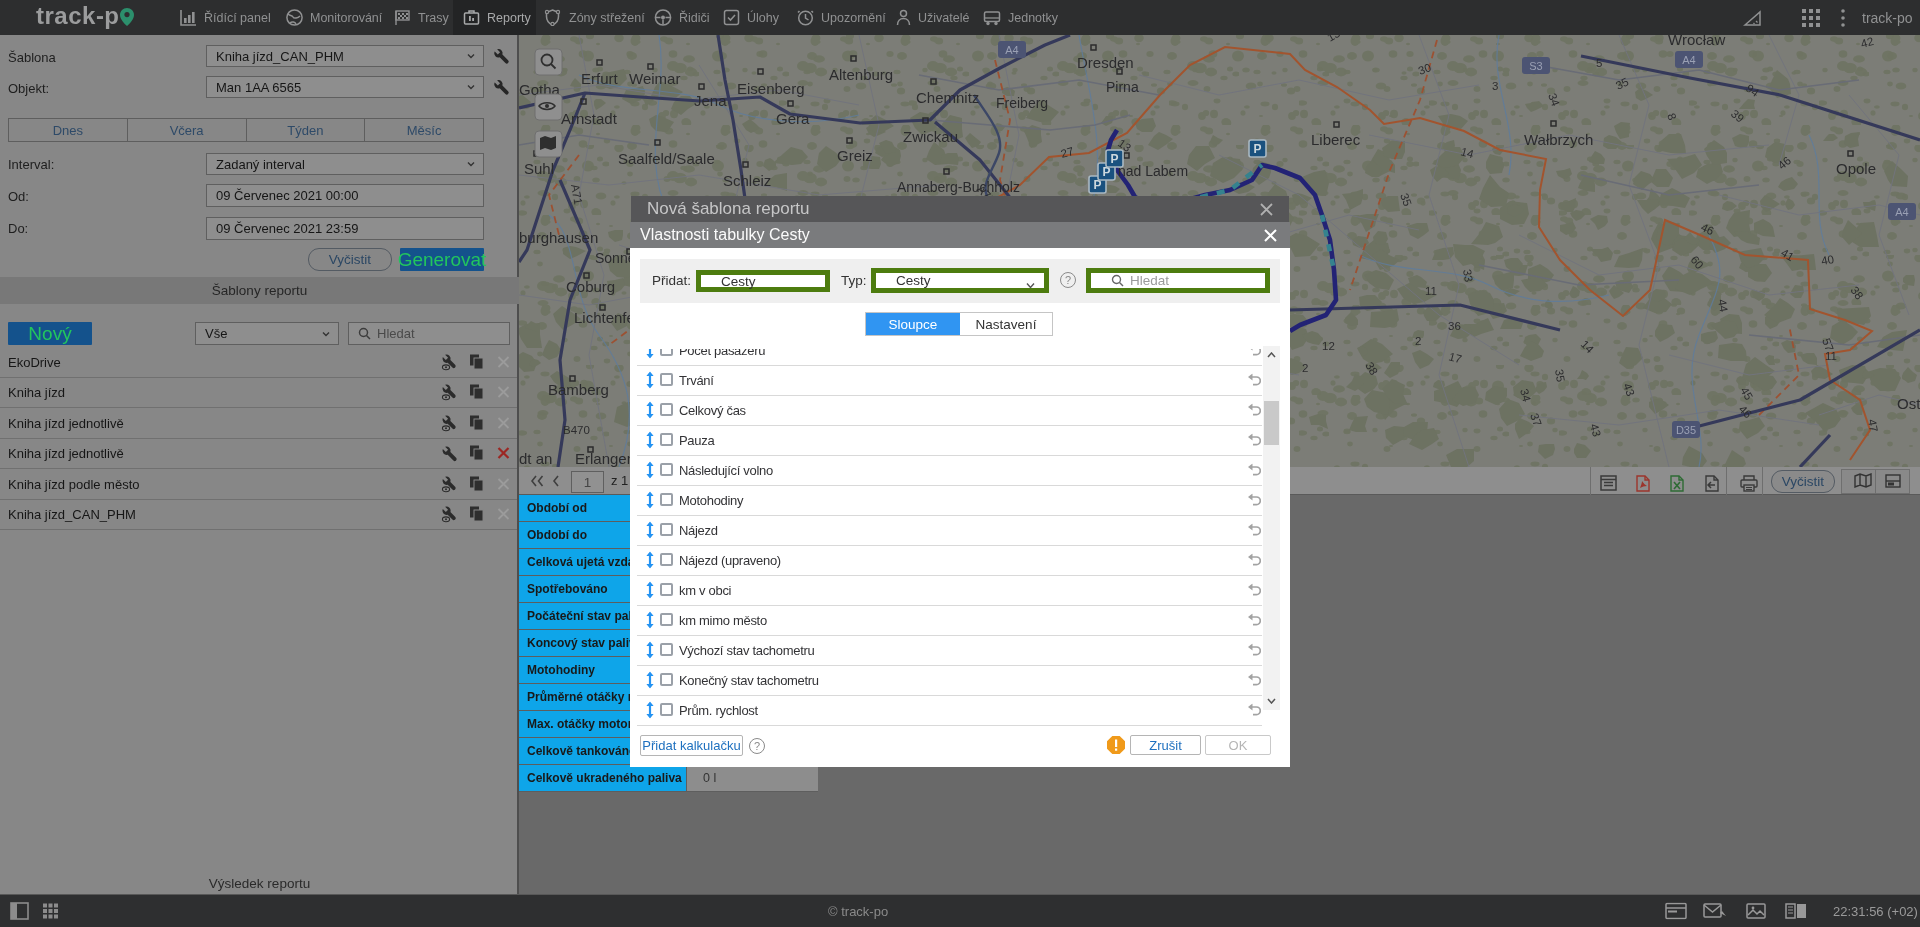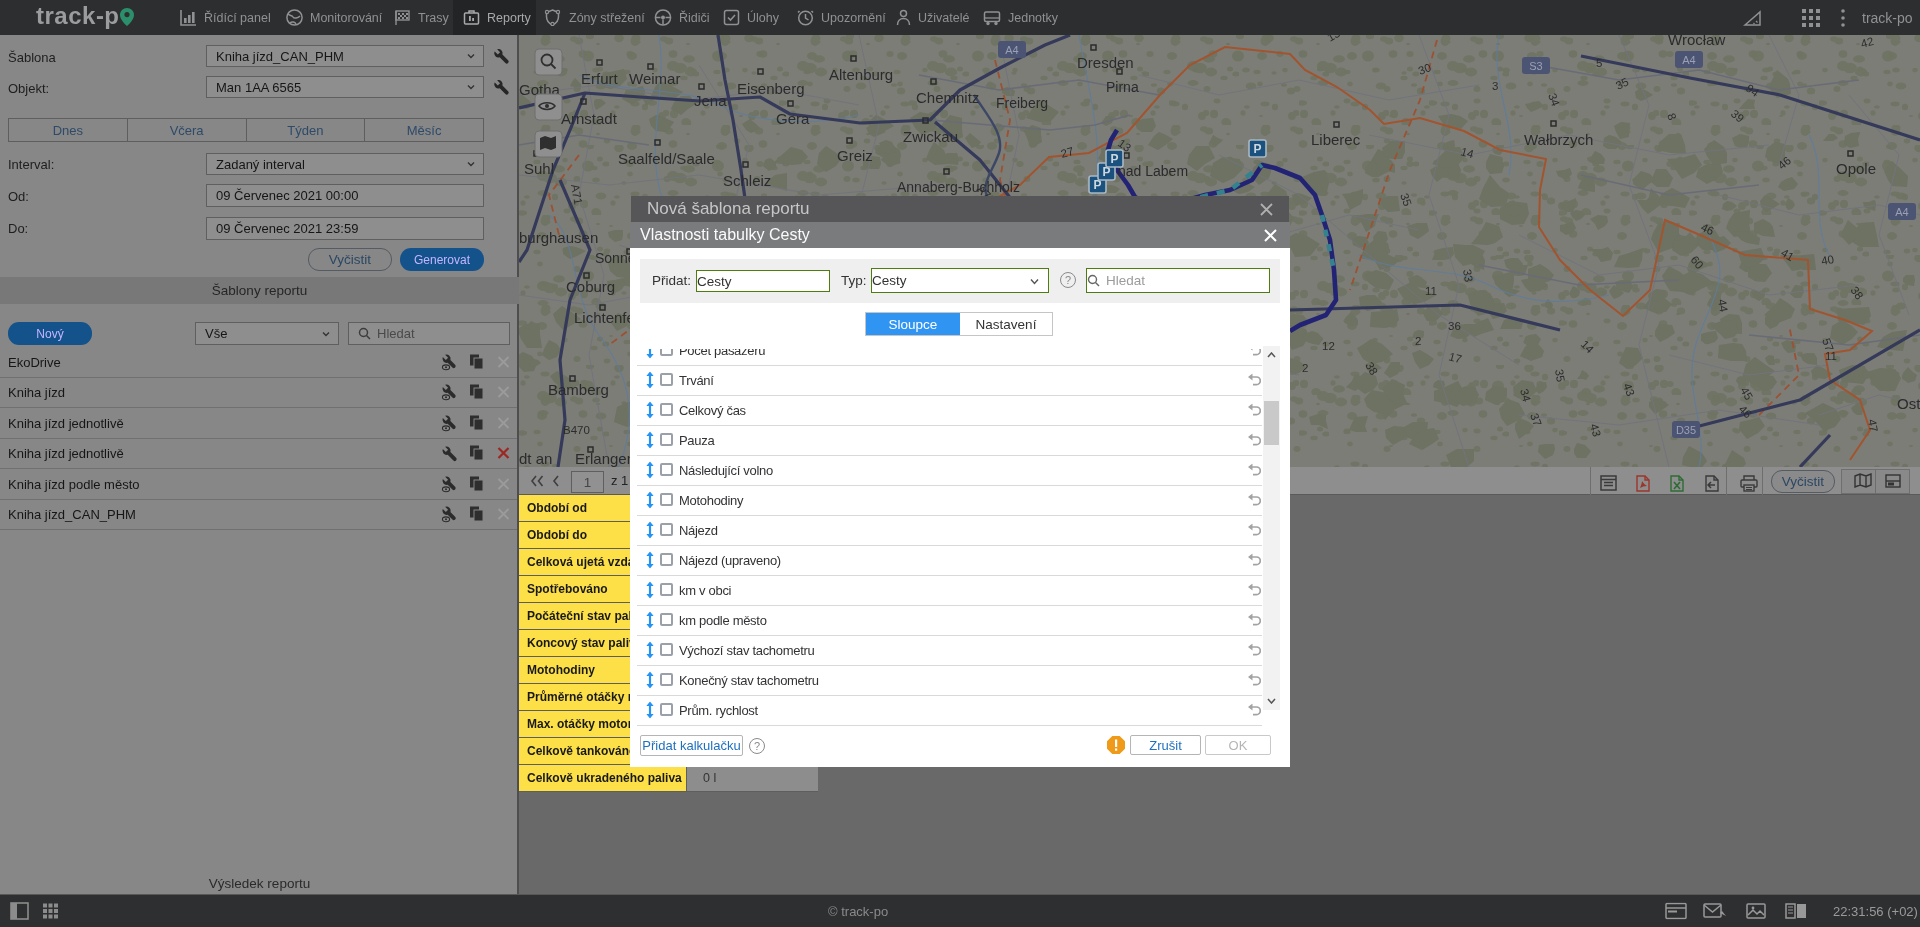--- a/index.html
+++ b/index.html
@@ -12,48 +12,48 @@
 
 #side{position:absolute;left:0;top:35px;width:519px;height:859px;background:#878787;border-right:2px solid #4e4e4e}
 #side .lbl{position:absolute;font-size:13px;color:#1e1e1e}
 .sel,.inp{position:absolute;background:#8e8e8e;border:1px solid #5f5f5f;font-size:13px;color:#161616;display:flex;align-items:center;padding-left:9px}
 .sel .chev{position:absolute;right:8px;top:50%;margin-top:-4px;width:8px;height:8px}
 .wrench{position:absolute}
 #segrow{position:absolute;left:8px;top:83px;width:476px;height:24px;display:flex;border:1px solid #5e5e5e}
 #segrow .seg{flex:1;border-right:1px solid #5e5e5e;color:#2e4a68;font-size:13px;display:flex;align-items:center;justify-content:center}
 #segrow .seg:last-child{border-right:none}
 .btn1{position:absolute;border:1px solid #545b63;color:#2b4764;font-size:13.5px;display:flex;align-items:center;justify-content:center;border-radius:11px}
-.btn2{position:absolute;background:#14528c;color:#c4b5fd;font-size:12px;display:flex;align-items:center;justify-content:center;border-radius:11px}
+.btn2{position:absolute;background:#14528c;color:#22c55e;font-size:19px;display:flex;align-items:center;justify-content:center;border-radius:1px}
 #band{position:absolute;left:0;top:242px;width:519px;height:27px;background:#787878;color:#262626;font-size:13.5px;display:flex;align-items:center;justify-content:center}
 #tpl-list{position:absolute;left:0;top:312px;width:517px}
 .trow{position:relative;height:30.5px;border-bottom:1px solid #707070;font-size:13px;color:#161616}
 .trow .nm{position:absolute;left:8px;top:50%;transform:translateY(-50%)}
 .trow svg{position:absolute;top:50%;transform:translateY(-50%)}
 #vysledek{position:absolute;left:0;top:841px;width:519px;text-align:center;font-size:13.5px;color:#2a2a2a}
 
 #map{position:absolute;left:519px;top:35px;width:1401px;height:432px;background:#7d7e78;overflow:hidden}
 
 #tbar{position:absolute;left:519px;top:467px;width:1401px;height:28px;background:#8e8e8e;border-bottom:1px solid #5a5a5a}
 #tbar .vd{position:absolute;top:0;width:1px;height:28px;background:#6e6e6e}
 
 #rtable{position:absolute;left:519px;top:495px;width:299px}
 .rrow{display:flex;height:27px;border-bottom:1px solid #5e5e5e}
-.rrow .c1{width:168px;background:#fde047;font-weight:bold;font-size:12px;color:#191919;display:flex;align-items:center;padding-left:8px;white-space:nowrap;overflow:hidden;border-right:1px solid #5e5e5e}
+.rrow .c1{width:168px;background:#0ea5e9;font-weight:bold;font-size:12px;color:#191919;display:flex;align-items:center;padding-left:8px;white-space:nowrap;overflow:hidden;border-right:1px solid #5e5e5e}
 .rrow .c2{flex:1;background:#8d8d8d;font-size:12.5px;color:#333;display:flex;align-items:center;padding-left:16px}
 
 #sbar{position:absolute;left:0;top:894px;width:1920px;height:33px;background:#2e2f30;border-top:1px solid #585858}
 #sbar .ic{position:absolute;top:50%;transform:translateY(-50%)}
 
 #m1bar{position:absolute;left:631px;top:196px;width:658px;height:26px;background:#565658}
 #m1bar .t{position:absolute;left:16px;top:3px;font-size:17px;color:#c6c6c7}
 #m2{position:absolute;left:630px;top:222px;width:660px;height:545px;background:#fff}
 #m2bar{position:absolute;left:0;top:0;width:660px;height:26px;background:#7a7b7d}
 #m2bar .t{position:absolute;left:10px;top:4px;font-size:16px;color:#fbfbfb}
 #m2band{position:absolute;left:10px;top:37px;width:640px;height:44px;background:#efefef}
-.winp{position:absolute;background:#fff;border:1px solid #4d7c0f;font-size:13.5px;color:#333;display:flex;align-items:center;padding-left:0}
+.winp{position:absolute;background:#fff;border:5px solid #4d7c0f;font-size:13.5px;color:#333;display:flex;align-items:center;padding-left:20px}
 #tabs{position:absolute;left:235px;top:90px;width:188px;height:24px;display:flex;font-size:13.5px;border:1px solid #c5c5c5}
 #tabA{width:95px;background:#3095f2;color:#fff;display:flex;align-items:center;justify-content:center}
 #tabB{width:93px;background:#fff;color:#333;display:flex;align-items:center;justify-content:center}
 #mlist{position:absolute;left:7px;top:127px;width:625px;height:377px;overflow:hidden}
 .mrow{position:absolute;left:0;width:625px;height:30px;border-bottom:1px solid #d9d9d9}
 .mrow .cb{position:absolute;left:23px;top:50%;margin-top:-7px;width:13px;height:13px;border:2px solid #9aa0a8;border-radius:2px;background:#fff}
 .mrow .tx{position:absolute;left:42px;top:50%;transform:translateY(-50%);font-size:13px;color:#333336;letter-spacing:-.3px}
 .mrow svg{position:absolute;top:50%;transform:translateY(-50%)}
 #mscroll{position:absolute;left:633px;top:124px;width:17px;height:364px;background:#f2f2f2}
 #mthumb{position:absolute;left:1px;top:55px;width:15px;height:44px;background:#c9c9c9}
@@ -1153,21 +1153,21 @@
         <svg style="left:610px" width="14" height="13" viewBox="0 0 14 13">
           <path d="M4 3.5h5.5a3.8 3.8 0 0 1 0 7.6H6" stroke="#a3a3a3" stroke-width="1.7" fill="none"></path>
           <path d="M5.5 0L1 3.5 5.5 7z" fill="#a3a3a3"></path>
         </svg>
       </div>
 <div class="mrow" style="top:256.5px">
         <svg style="left:9px" width="8" height="17" viewBox="0 0 8 17">
           <path d="M4 0L7.6 4.6H5.1v7.8H7.6L4 17 .4 12.4H2.9V4.6H.4z" fill="#2493f2"></path>
         </svg>
         <span class="cb"></span>
-        <span class="tx">km podle město</span>
+        <span class="tx">km mimo město</span>
         <svg style="left:610px" width="14" height="13" viewBox="0 0 14 13">
           <path d="M4 3.5h5.5a3.8 3.8 0 0 1 0 7.6H6" stroke="#a3a3a3" stroke-width="1.7" fill="none"></path>
           <path d="M5.5 0L1 3.5 5.5 7z" fill="#a3a3a3"></path>
         </svg>
       </div>
 <div class="mrow" style="top:286.5px">
         <svg style="left:9px" width="8" height="17" viewBox="0 0 8 17">
           <path d="M4 0L7.6 4.6H5.1v7.8H7.6L4 17 .4 12.4H2.9V4.6H.4z" fill="#2493f2"></path>
         </svg>
         <span class="cb"></span>

